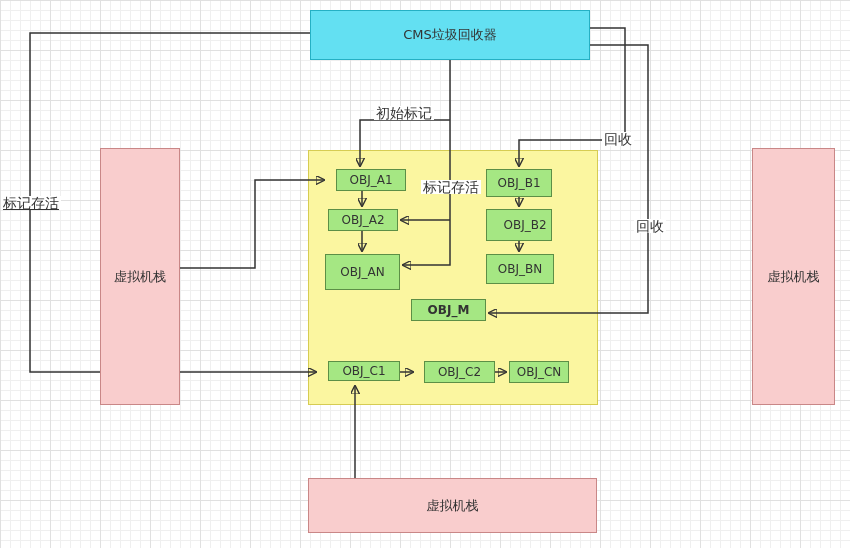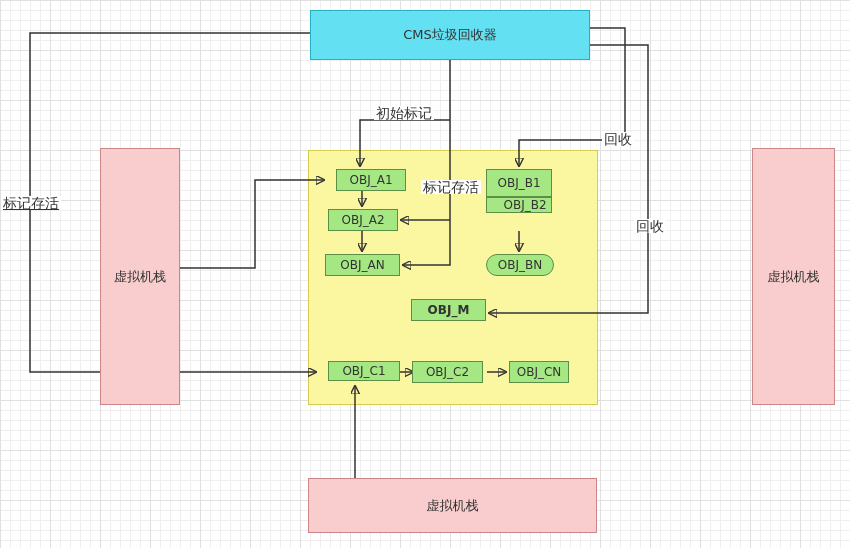--- a/index.html
+++ b/index.html
@@ -75,30 +75,30 @@
   <div class="node cms" style="left:310px;top:10px;width:280px;height:50px;">CMS垃圾回收器</div>
 
   <div class="node stack" style="left:100px;top:148px;width:80px;height:257px;">虚拟机栈</div>
 
   <div class="node stack" style="left:752px;top:148px;width:83px;height:257px;">虚拟机栈</div>
 
   <div class="node stack" style="left:308px;top:478px;width:289px;height:55px;">虚拟机栈</div>
 
   <div class="node obj" style="left:328px;top:169px;width:70px;height:22px;margin-left:8px;">OBJ_A1</div>
   <div class="node obj" style="left:328px;top:209px;width:70px;height:22px;">OBJ_A2</div>
-  <div class="node obj" style="left:325px;top:254px;width:75px;height:22px;">OBJ_AN</div>
+  <div class="node obj" style="left:325px;top:254px;width:75px;height:36px;">OBJ_AN</div>
 
   <div class="node obj" style="left:486px;top:169px;width:66px;height:28px;">OBJ_B1</div>
-  <div class="node obj" style="left:486px;top:197px;width:66px;height:16px;padding-left:12px;">OBJ_B2</div>
-  <div class="node obj" style="left:486px;top:254px;width:68px;height:22px;border-radius:11px;">OBJ_BN</div>
+  <div class="node obj" style="left:486px;top:209px;width:66px;height:32px;padding-left:12px;">OBJ_B2</div>
+  <div class="node obj" style="left:486px;top:254px;width:68px;height:30px;">OBJ_BN</div>
 
   <div class="node obj" style="left:411px;top:299px;width:75px;height:22px;font-weight:bold;">OBJ_M</div>
 
   <div class="node obj" style="left:328px;top:361px;width:72px;height:20px;">OBJ_C1</div>
-  <div class="node obj" style="left:412px;top:361px;width:71px;height:22px;">OBJ_C2</div>
+  <div class="node obj" style="left:424px;top:361px;width:71px;height:22px;">OBJ_C2</div>
   <div class="node obj" style="left:509px;top:361px;width:60px;height:22px;">OBJ_CN</div>
 
   <div class="lbl" style="left:374px;top:106px;">初始标记</div>
   <div class="lbl" style="left:421px;top:180px;">标记存活</div>
   <div class="lbl" style="left:602px;top:132px;">回收</div>
   <div class="lbl" style="left:634px;top:219px;">回收</div>
   <div class="lbl" style="left:1px;top:196px;text-decoration:underline;">标记存活</div>
 
 </div>
 

